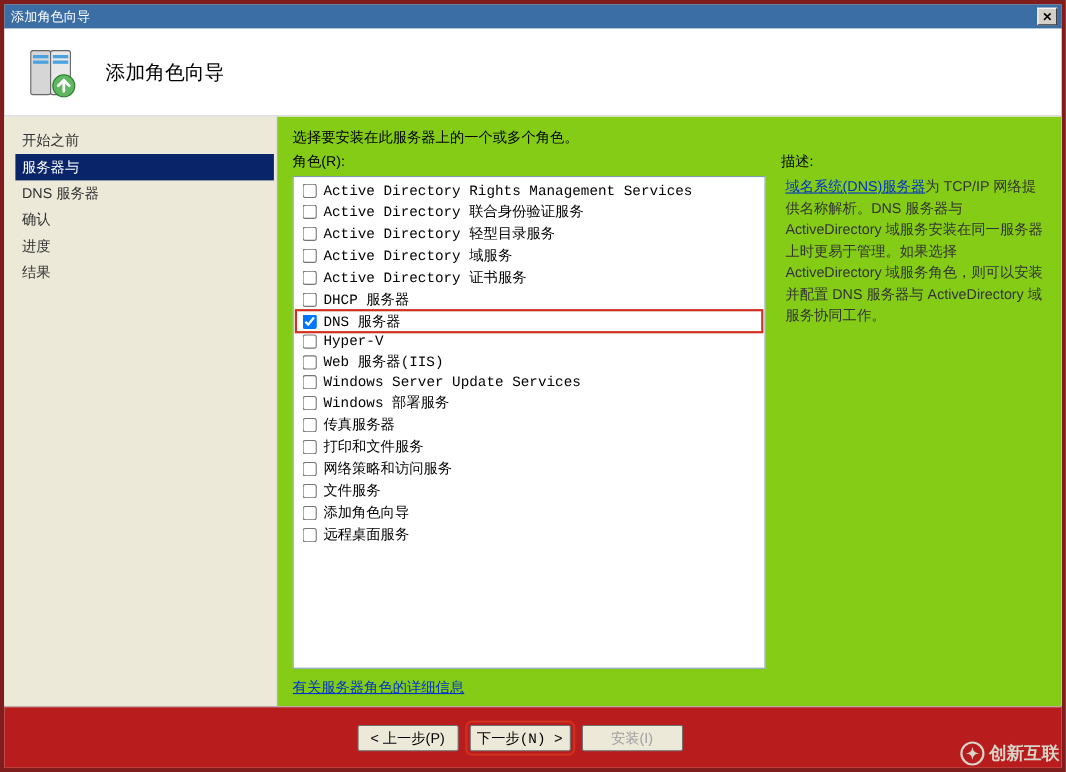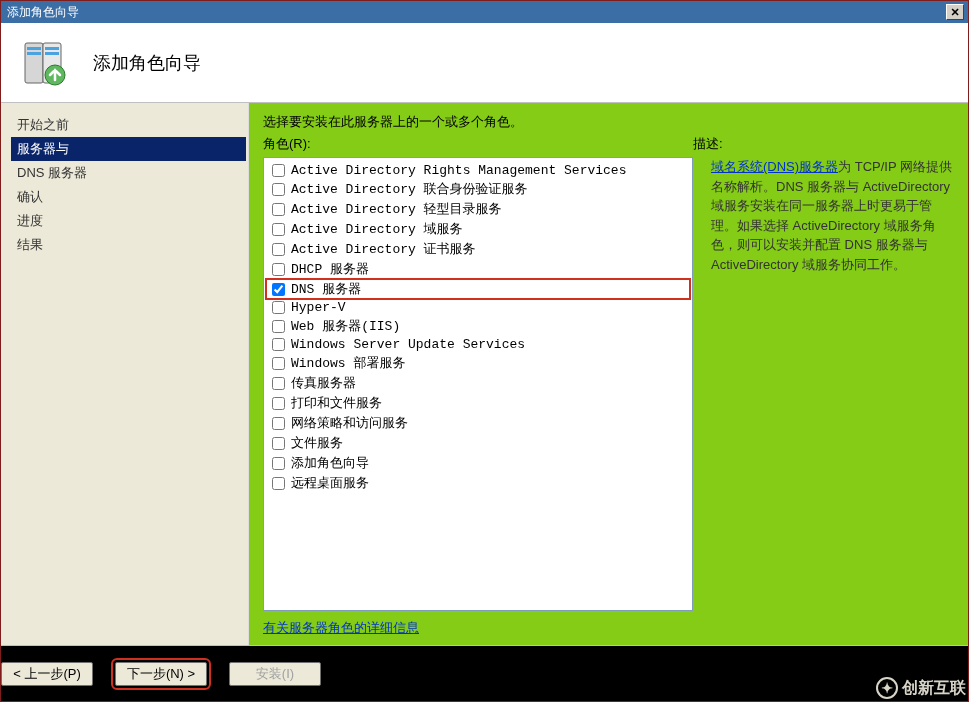--- a/index.html
+++ b/index.html
@@ -9,21 +9,21 @@
   background: #fff;
   width: 969px;
   height: 702px;
   overflow: hidden;
 }
 .window {
   width: 969px;
   height: 702px;
   display: flex;
   flex-direction: column;
-  border: 1px solid #7f1d1d;
+  border: 4px solid #7f1d1d;
   background: #ece9d8;
 }
 .titlebar {
   height: 22px;
   background: linear-gradient(to bottom, #3a6ea5, #3a6ea5);
   color: #fff;
   display: flex;
   align-items: center;
   padding: 0 4px 0 6px;
   font-size: 12px;
@@ -97,20 +97,21 @@
 .label-row {
   display: flex;
   margin-bottom: 4px;
 }
 .roles-label {
   width: 430px;
   font-size: 13px;
 }
 .desc-label {
   font-size: 13px;
+  margin-left: 14px;
 }
 .columns {
   display: flex;
   flex: 1;
   gap: 18px;
   overflow: hidden;
 }
 .role-box-col {
   width: 430px;
   display: flex;
@@ -155,43 +156,44 @@
   line-height: 1.5;
 }
 .desc-link {
   color: #0033cc;
   text-decoration: underline;
 }
 .footer {
   border-top: 1px solid #c0c0c0;
   height: 56px;
   display: flex;
-  justify-content: flex-start;
-  align-items: center;
-  gap: 22px;
+  justify-content: center;
+  align-items: center;
+  gap: 10px;
   padding-right: 24px;
-  background: #000000;
+  background: #b91c1c;
   position: relative;
 }
 .btn {
   min-width: 92px;
   height: 24px;
   background: #ece9d8;
   border: 1px solid #707070;
   border-radius: 2px;
   font-size: 13px;
   cursor: pointer;
 }
 .btn:disabled {
   color: #a0a0a0;
   cursor: default;
 }
 .btn.highlight {
   outline: 2px solid #d03020;
   outline-offset: 2px;
+  font-family: Liberation Mono, monospace;
 }
 .watermark {
   position: absolute;
   right: 2px;
   bottom: 2px;
   color: #d8d4c8;
   font-size: 16px;
   font-weight: bold;
   display: flex;
   align-items: center;

